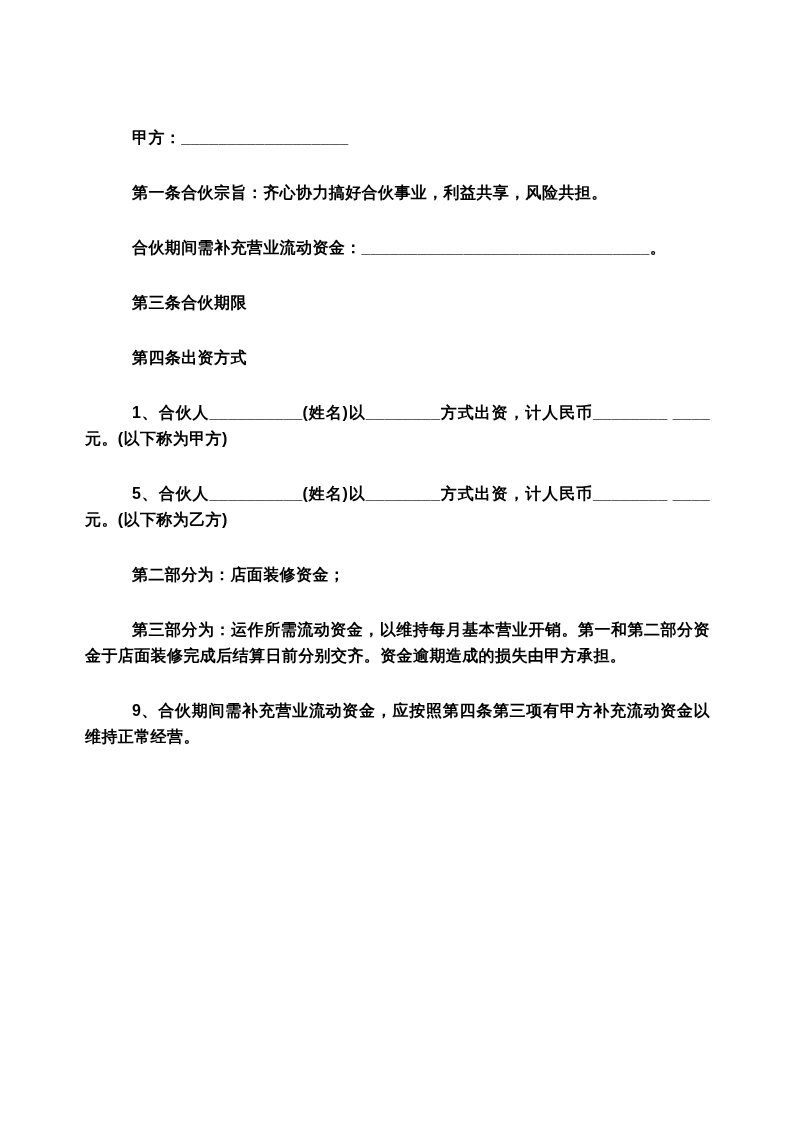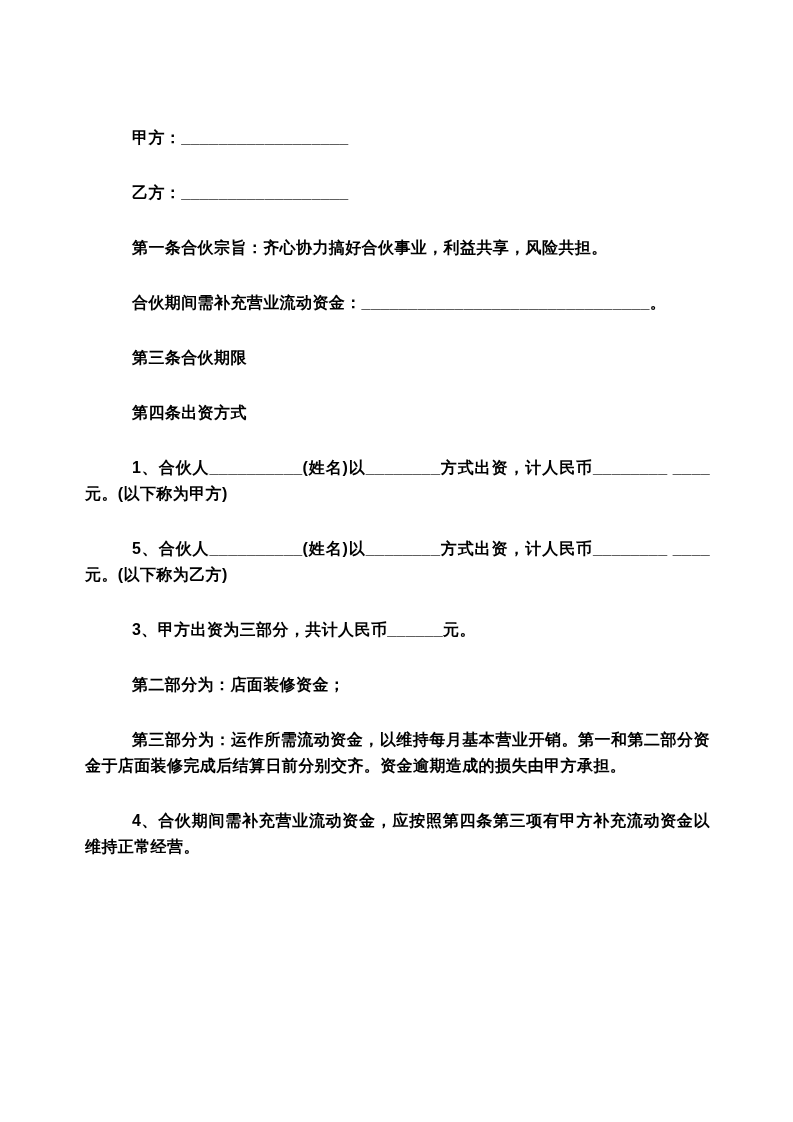--- a/index.html
+++ b/index.html
@@ -28,24 +28,22 @@
     text-align: justify;
     word-break: break-all;
     overflow-wrap: anywhere;
   }
 </style>
 </head>
 <body>
 
 <div class="page">
   <p class="para">甲方：__________________</p>
-  <p class="para">乙方：__________________</p>
   <p class="para">第一条合伙宗旨：齐心协力搞好合伙事业，利益共享，风险共担。</p>
   <p class="para">合伙期间需补充营业流动资金：_______________________________。</p>
   <p class="para">第三条合伙期限</p>
   <p class="para">第四条出资方式</p>
   <p class="para">1、合伙人__________(姓名)以________方式出资，计人民币________ ____元。(以下称为甲方)</p>
   <p class="para">5、合伙人__________(姓名)以________方式出资，计人民币________ ____元。(以下称为乙方)</p>
-  <p class="para">3、甲方出资为三部分，共计人民币______元。</p>
   <p class="para">第二部分为：店面装修资金；</p>
   <p class="para">第三部分为：运作所需流动资金，以维持每月基本营业开销。第一和第二部分资金于店面装修完成后结算日前分别交齐。资金逾期造成的损失由甲方承担。</p>
-  <p class="para">4、合伙期间需补充营业流动资金，应按照第四条第三项有甲方补充流动资金以维持正常经营。</p>
+  <p class="para">9、合伙期间需补充营业流动资金，应按照第四条第三项有甲方补充流动资金以维持正常经营。</p>
 </div>
 
 </body></html>

